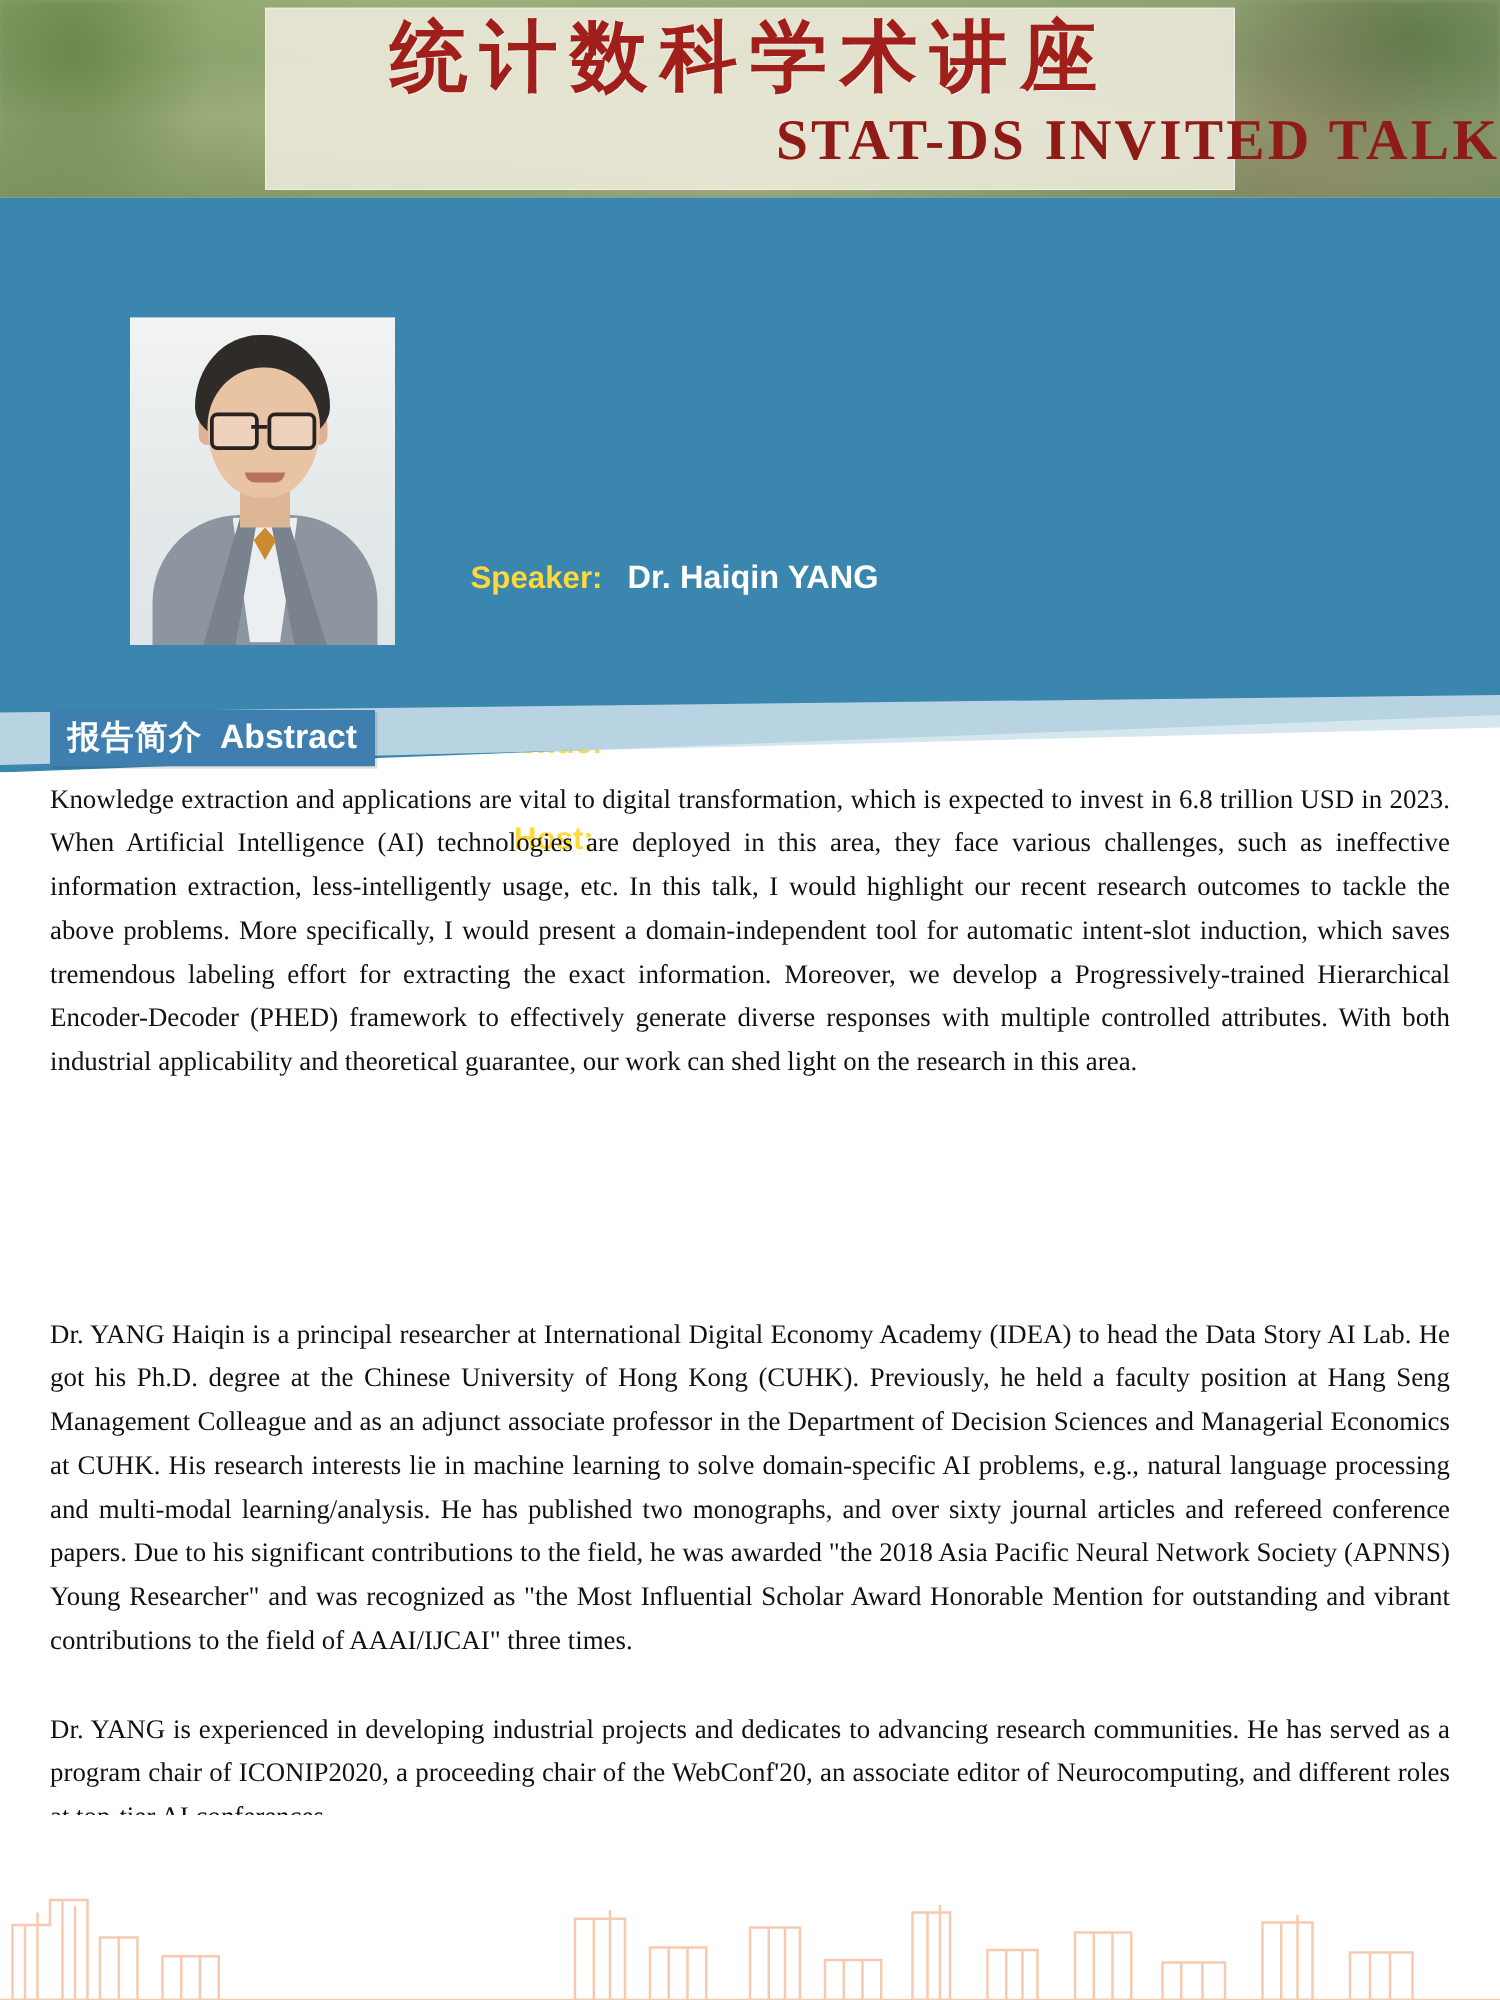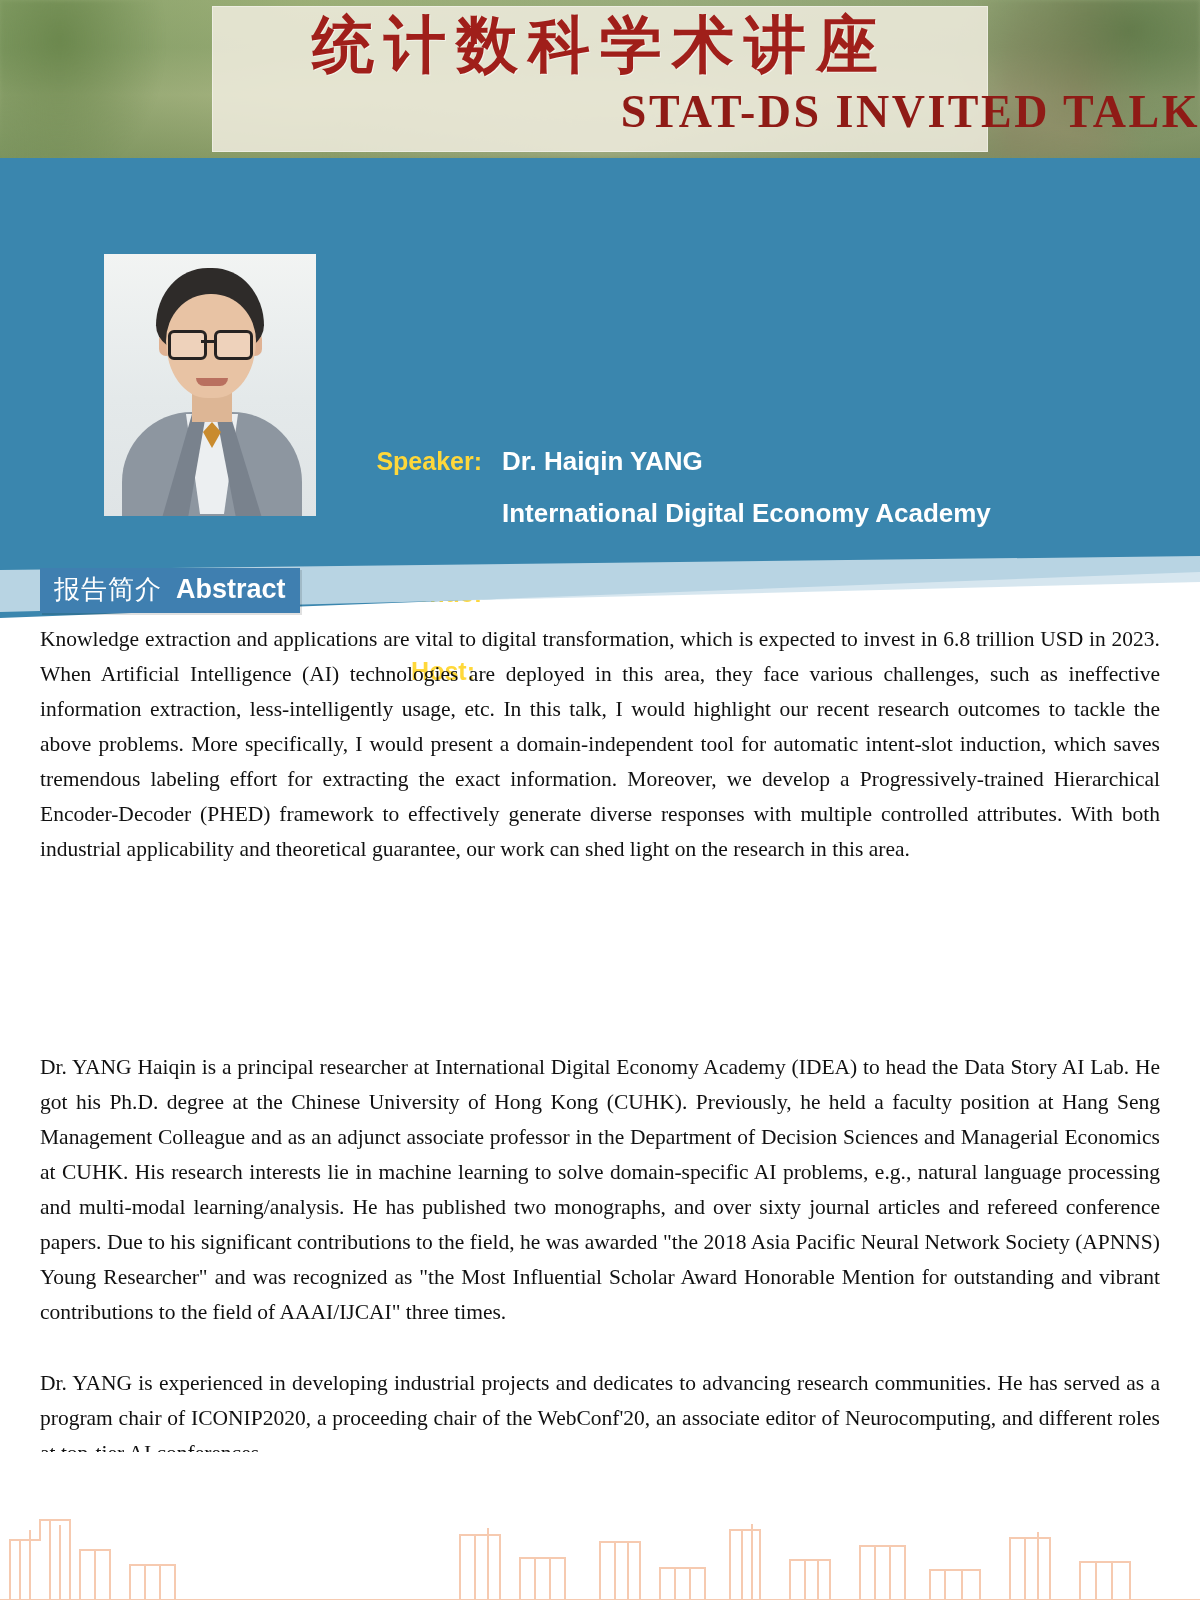--- a/index.html
+++ b/index.html
@@ -260,21 +260,21 @@
     background: #3f7fb0;
     color: #ffffff;
     padding: 4px 14px 6px 14px;
     box-sizing: border-box;
     white-space: nowrap;
     box-shadow: 2px 2px 0 rgba(0,0,0,0.12);
   }
   .section-head .cn {
     font-family: "DejaVu Sans", "Liberation Sans", sans-serif;
     font-size: 26px;
-    font-weight: 400;
+    font-weight: 700;
     letter-spacing: 1px;
     vertical-align: middle;
   }
   .section-head .en {
     font-size: 27px;
     font-weight: 700;
     vertical-align: middle;
     margin-left: 14px;
   }
   #abstract-head { left: 40px; top: 568px; }
@@ -355,24 +355,20 @@
         <div class="ph-bridge"></div>
         <div class="ph-mouth"></div>
       </div>
     </div>
 
     <div class="info-row row-speaker">
       <div class="info-label">Speaker:</div>
       <div class="info-value">Dr. Haiqin YANG</div>
     </div>
 
-    <div class="info-row row-affil">
-      <div class="info-label"></div>
-      <div class="info-value">International Digital Economy Academy</div>
-    </div>
 
     <div class="info-row row-time">
       <div class="info-label">Time:</div>
       <div class="info-value">2022/5/27   (Fri.)   10:00am-11:00am</div>
     </div>
 
     <div class="info-row row-venue">
       <div class="info-label">Venue:</div>
       <div class="info-value">Room 307, Lychee Hills No.2</div>
     </div>

